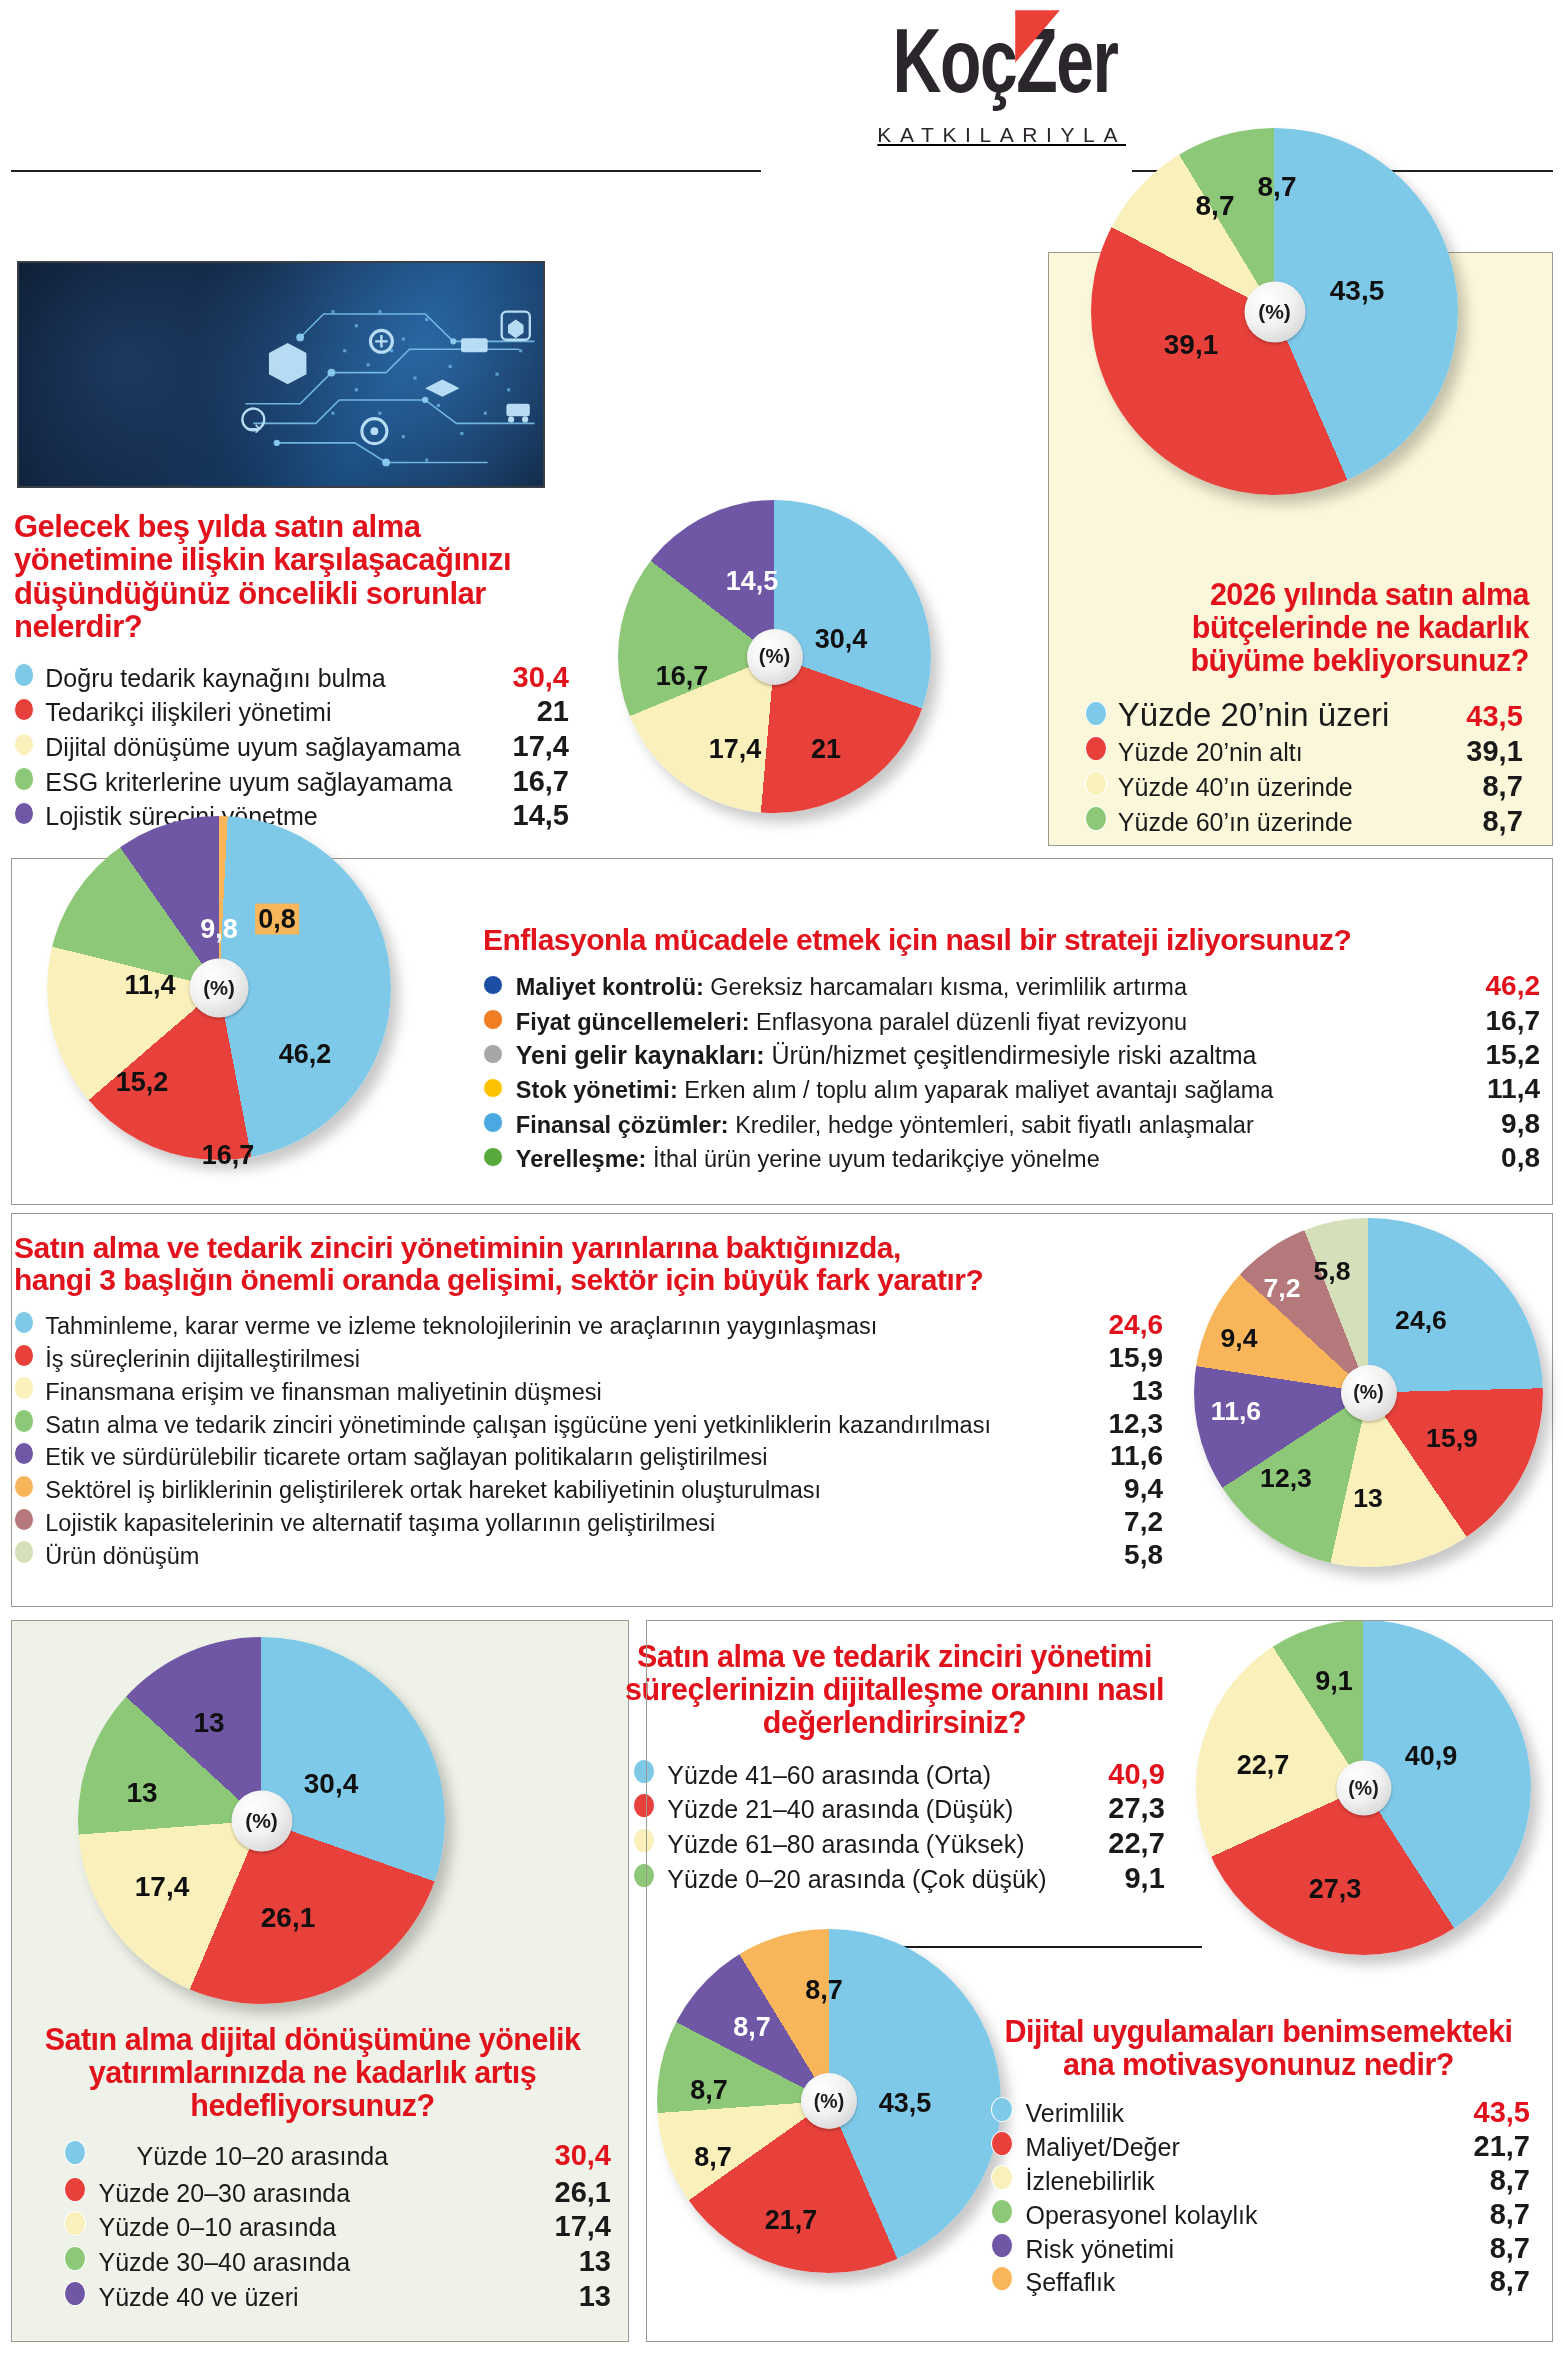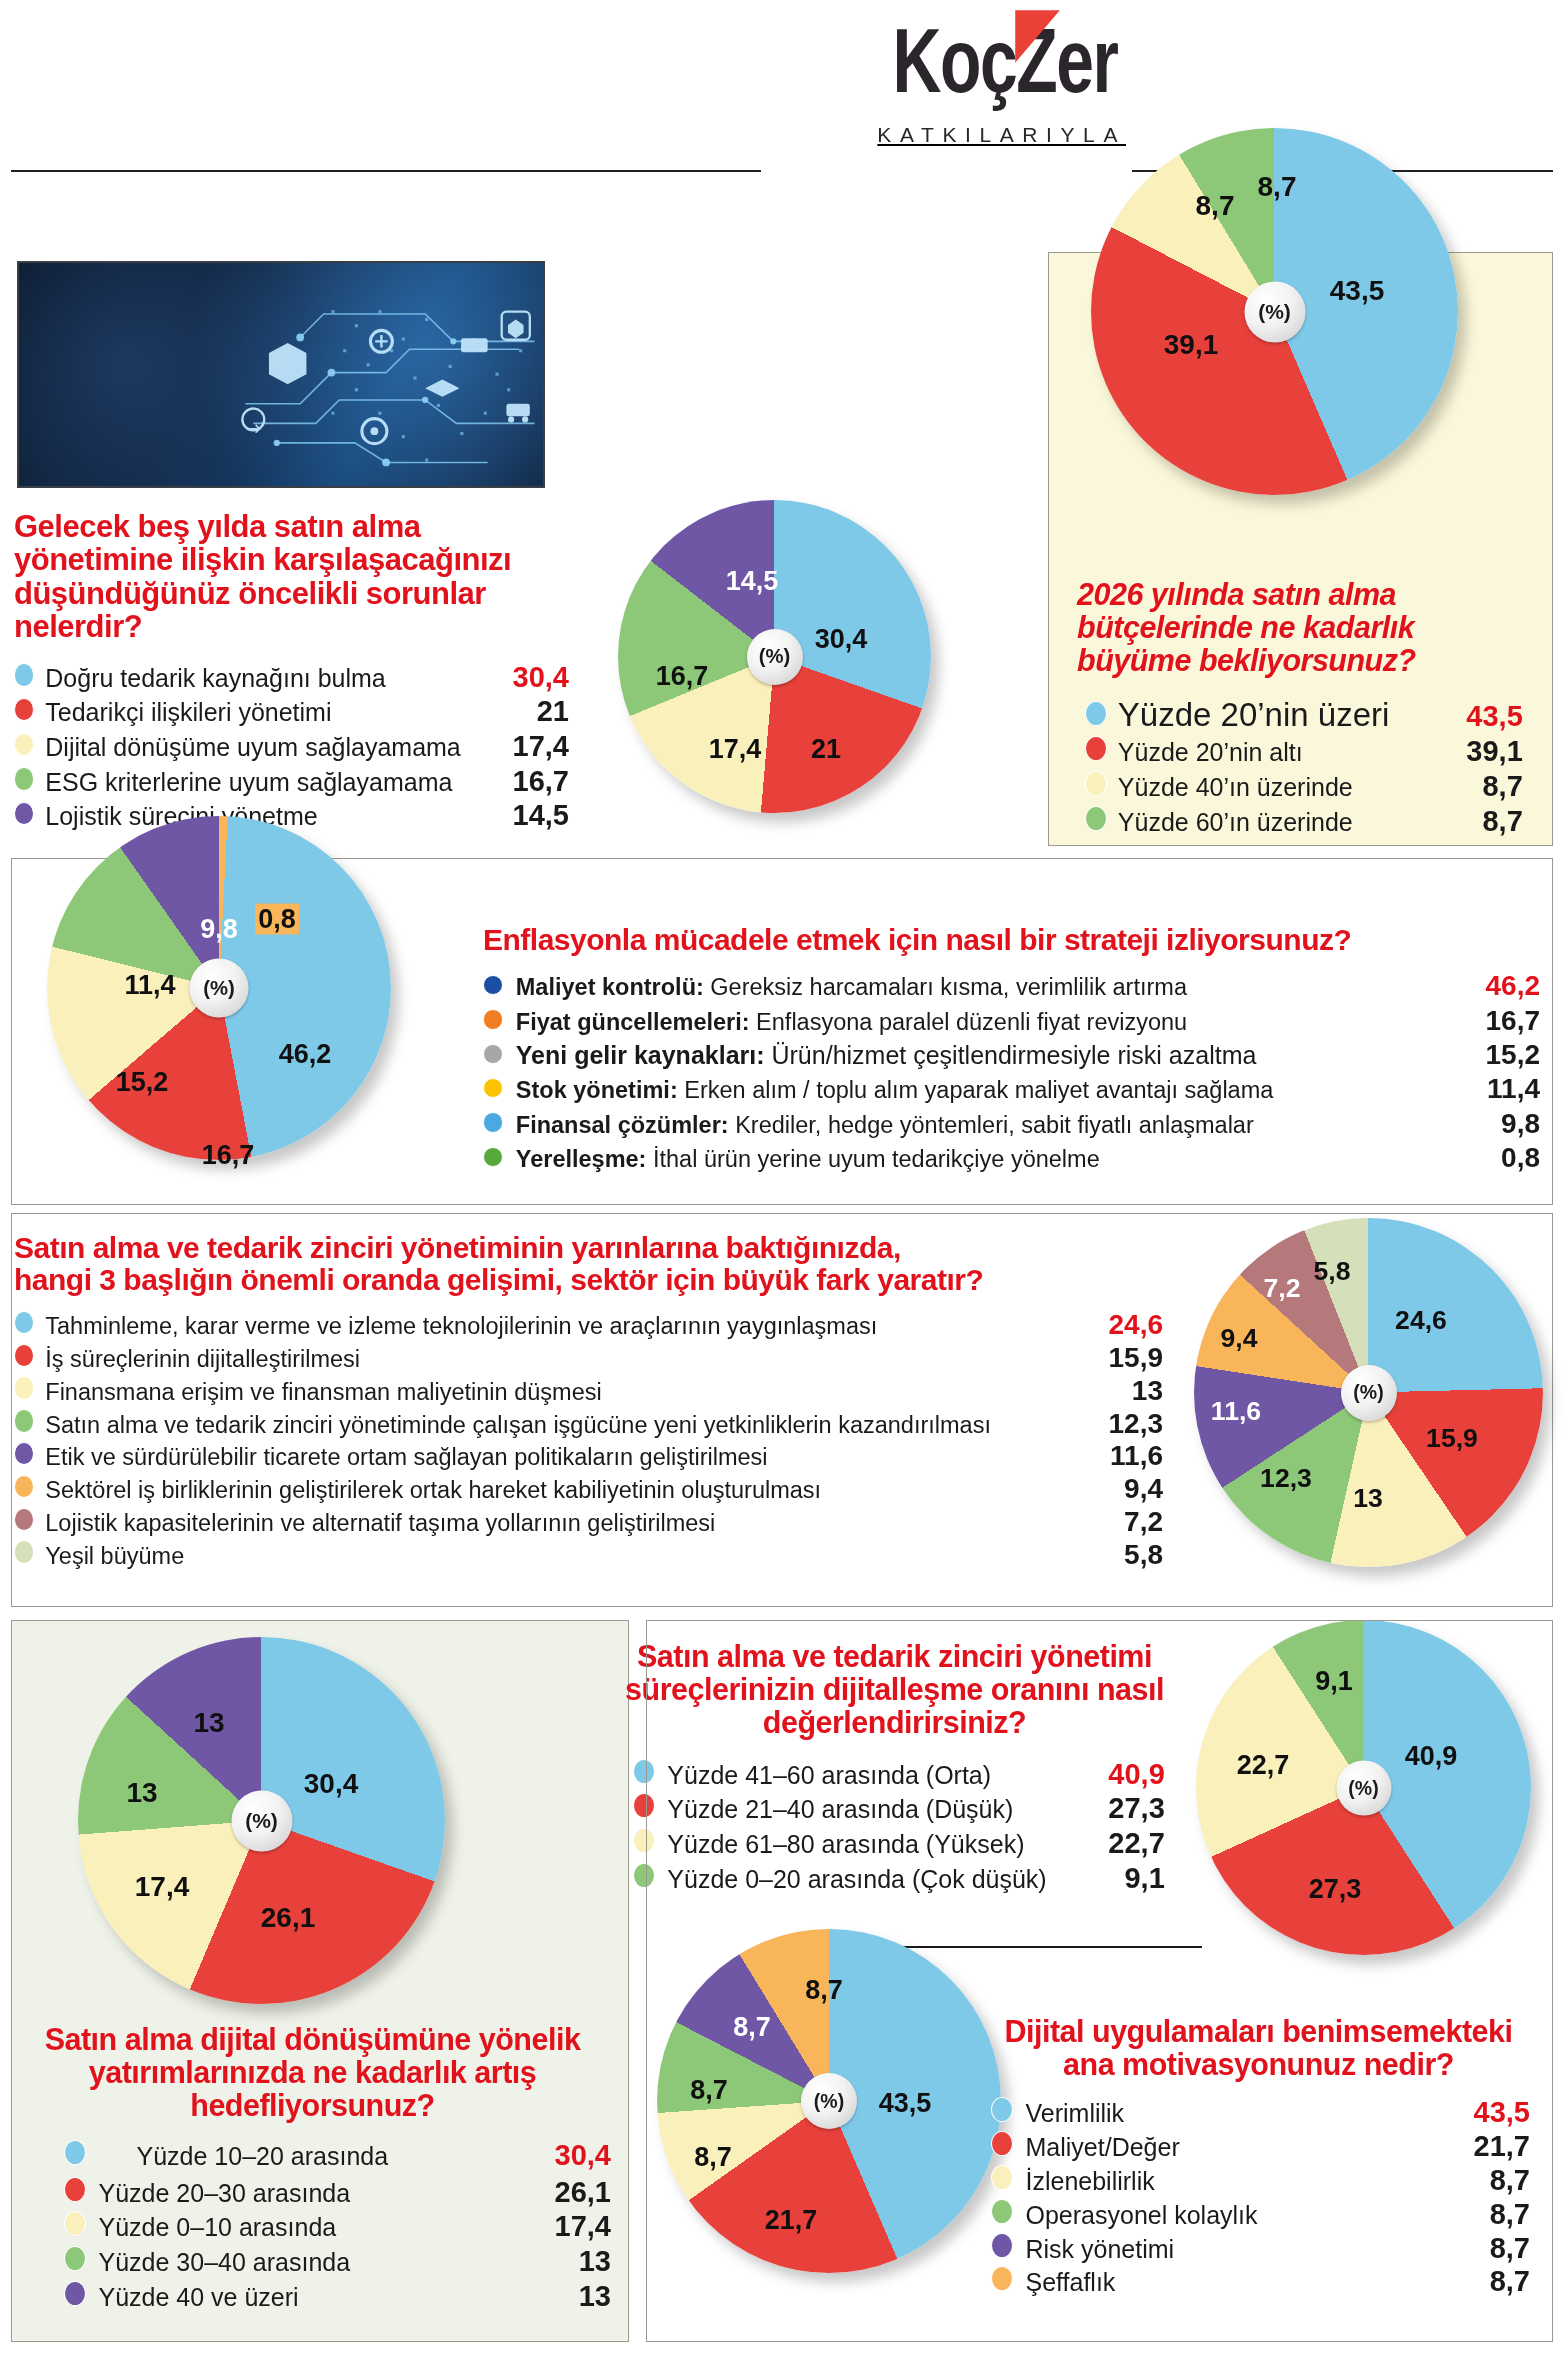--- a/index.html
+++ b/index.html
@@ -191,21 +191,21 @@
        #faf0bb 297.4deg 328.7deg,
        #8cc878 328.7deg 360deg);">
   <div class="hub" style="width:61px;height:61px;font-size:21px;">(%)</div>
   <div class="slab" style="left:266px;top:163px;font-size:28px;">43,5</div>
   <div class="slab" style="left:100px;top:217px;font-size:28px;">39,1</div>
   <div class="slab" style="left:124px;top:78px;font-size:28px;">8,7</div>
   <div class="slab" style="left:186px;top:59px;font-size:28px;">8,7</div>
 </div>
 
 <div class="panel" style="left:1077px; top:578px; width:452px;">
-  <div class="qtitle" style="font-size:30.5px; text-align:left; width:452px;font-style:italic;">2026 yılında satın alma bütçelerinde ne kadarlık büyüme bekliyorsunuz?</div>
+  <div class="qtitle" style="font-size:30.5px; text-align:right; width:452px;">2026 yılında satın alma bütçelerinde ne kadarlık büyüme bekliyorsunuz?</div>
   <ul class="legend" style="margin-top:19px; width:438px; margin-left:7.8px;">
     <li style="margin-bottom:1.6px;">
       <span class="dot" style="width:22px;height:25px;background:#7ec8e8;margin-right:11px;"></span>
       <span class="lbl" style="font-size:33px;">Yüzde 20’nin üzeri</span>
       <span class="val first" style="font-size:29px;width:78px;">43,5</span>
     </li>
     <li style="margin-bottom:1.6px;">
       <span class="dot" style="width:22px;height:25px;background:#e8403a;margin-right:11px;"></span>
       <span class="lbl" style="font-size:25px;">Yüzde 20’nin altı</span>
       <span class="val" style="font-size:29px;width:78px;">39,1</span>
@@ -314,21 +314,21 @@
       <span class="lbl" style="font-size:23.5px;">Sektörel iş birliklerinin geliştirilerek ortak hareket kabiliyetinin oluşturulması</span>
       <span class="val" style="font-size:28px;width:86px;">9,4</span>
     </li>
     <li style="margin-bottom:0.8px;">
       <span class="dot" style="width:20.3px;height:23.5px;background:#b5797b;margin-right:11px;"></span>
       <span class="lbl" style="font-size:23.5px;">Lojistik kapasitelerinin ve alternatif taşıma yollarının geliştirilmesi</span>
       <span class="val" style="font-size:28px;width:86px;">7,2</span>
     </li>
     <li>
       <span class="dot" style="width:20.3px;height:23.5px;background:#d5dfb9;margin-right:11px;"></span>
-      <span class="lbl" style="font-size:23.5px;">Yeşil büyüme</span>
+      <span class="lbl" style="font-size:23.5px;">Ürün dönüşüm</span>
       <span class="val" style="font-size:28px;width:86px;">5,8</span>
     </li>
   </ul>
 </div>
 
 <div class="pie" style="left:1194px; top:1218px; width:349px; height:349px;
      background:conic-gradient(from 0deg,
        #7ec8e8 0deg 88.6deg,
        #e8403a 88.6deg 145.8deg,
        #faf0bb 145.8deg 192.6deg,

